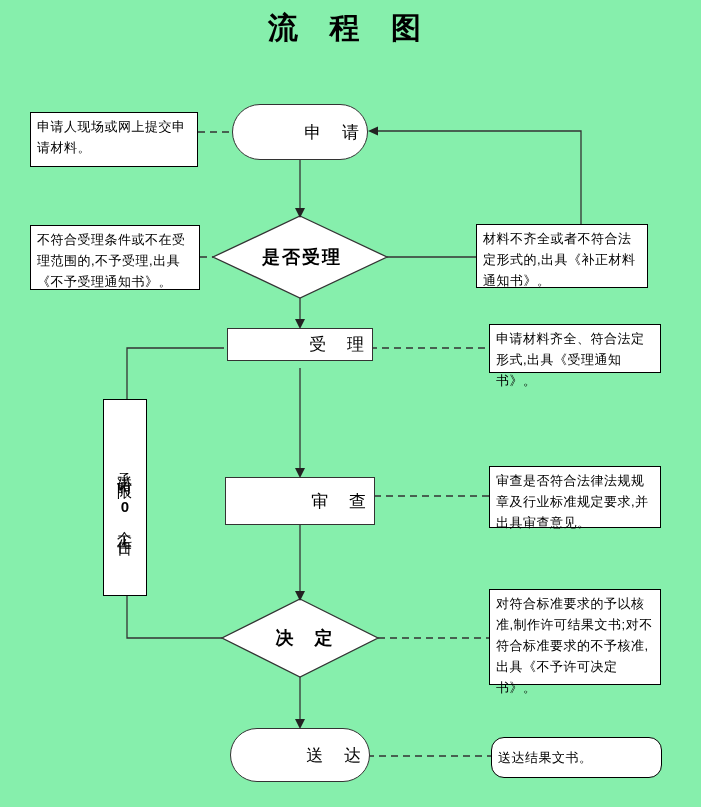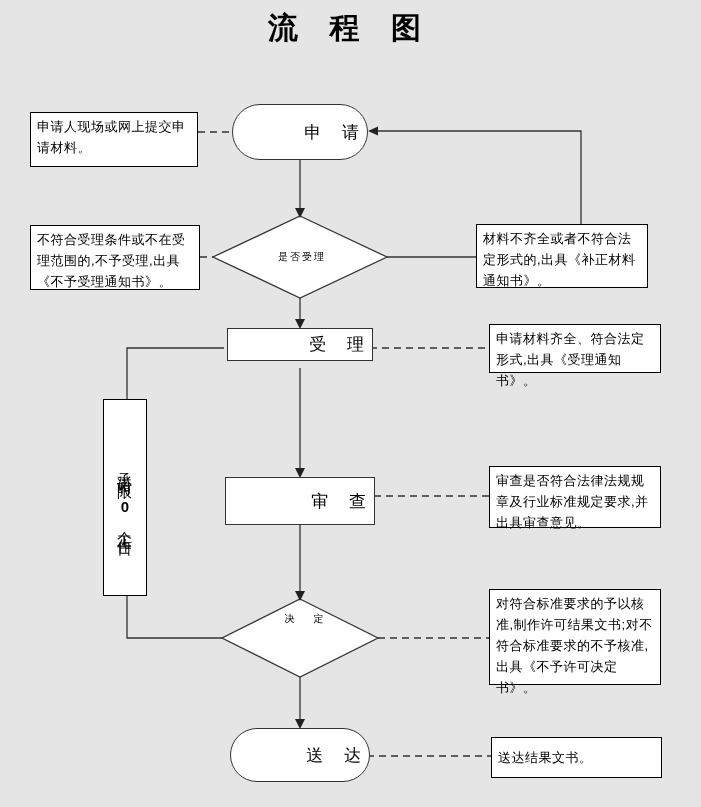--- a/index.html
+++ b/index.html
@@ -1,17 +1,17 @@
 <!DOCTYPE html>
 <html><head>
 <meta charset="utf-8">
 <style>
   html,body { margin:0; padding:0; background:#ffffff; }
   .page {
-    position:relative; width:701px; height:807px; background:#e5e5e5;
+    position:relative; width:701px; height:807px; background:#86efac;
     font-family:"Liberation Sans", sans-serif; color:#000; overflow:hidden;
   }
   .title {
     position:absolute; left:0; top:8px; width:701px;
     text-align:center; font-family:"Liberation Serif", serif;
     font-size:30px; font-weight:bold; letter-spacing:12px; color:#000;
   }
   .wires { position:absolute; left:0; top:0; }
   .note {
     position:absolute; box-sizing:border-box; border:1px solid #000;
@@ -19,21 +19,21 @@
     letter-spacing:0.5px;
   }
   .node {
     position:absolute; box-sizing:border-box; border:1px solid #333;
     background:#fff; display:flex; align-items:center; justify-content:flex-end;
     font-size:17px; letter-spacing:8px; padding-left:8px;
   }
   .stadium { border-radius:28px; }
   .diamond-label {
     position:absolute; display:flex; align-items:center; justify-content:center;
-    background:transparent; font-size:10px;
+    background:transparent; font-size:18px;font-weight:bold;
   }
   .dl-small { letter-spacing:2px; padding-left:2px; }
   .dl-wide  { letter-spacing:8px; padding-left:8px; }
   .vbox {
     position:absolute; box-sizing:border-box; border:1px solid #000; background:#fff;
     display:flex; align-items:center; justify-content:center;
   }
   .vtext {
     writing-mode:vertical-rl; text-orientation:upright;
     font-size:15px; letter-spacing:4px; line-height:1;
@@ -101,21 +101,21 @@
   </div>
 
   <div class="note" style="left:489px; top:466px; width:172px; height:62px;">
     <span>审查是否符合法律法规规章及行业标准规定要求,并出具审查意见。</span>
   </div>
 
   <div class="note" style="left:489px; top:589px; width:172px; height:96px;">
     <span>对符合标准要求的予以核准,制作许可结果文书;对不符合标准要求的不予核准,出具《不予许可决定书》。</span>
   </div>
 
-  <div class="note center-v" style="left:491px; top:737px; width:171px; height:41px;">
+  <div class="note center-v" style="left:491px; top:737px; width:171px; height:41px;border-radius:13px;">
     <span>送达结果文书。</span>
   </div>
 
   <div class="node stadium" style="left:232px; top:104px; width:136px; height:56px;">
     <span>申 请</span>
   </div>
 
   <div class="diamond-label dl-small" style="left:230px; top:246px; width:140px; height:22px;">
     <span>是否受理</span>
   </div>
@@ -127,21 +127,21 @@
   <div class="vbox" style="left:103px; top:399px; width:44px; height:197px;">
     <div class="vtext">
       <span>承诺时限:</span><span class="vzero">0</span><span>个工作日</span>
     </div>
   </div>
 
   <div class="node" style="left:225px; top:477px; width:150px; height:48px;">
     <span>审 查</span>
   </div>
 
-  <div class="diamond-label dl-wide" style="left:230px; top:608px; width:140px; height:22px;">
+  <div class="diamond-label dl-wide" style="left:230px; top:627px; width:140px; height:22px;">
     <span>决 定</span>
   </div>
 
   <div class="node stadium" style="left:230px; top:728px; width:140px; height:54px; border-radius:27px;">
     <span>送 达</span>
   </div>
 
 </div>
 
 </body></html>

